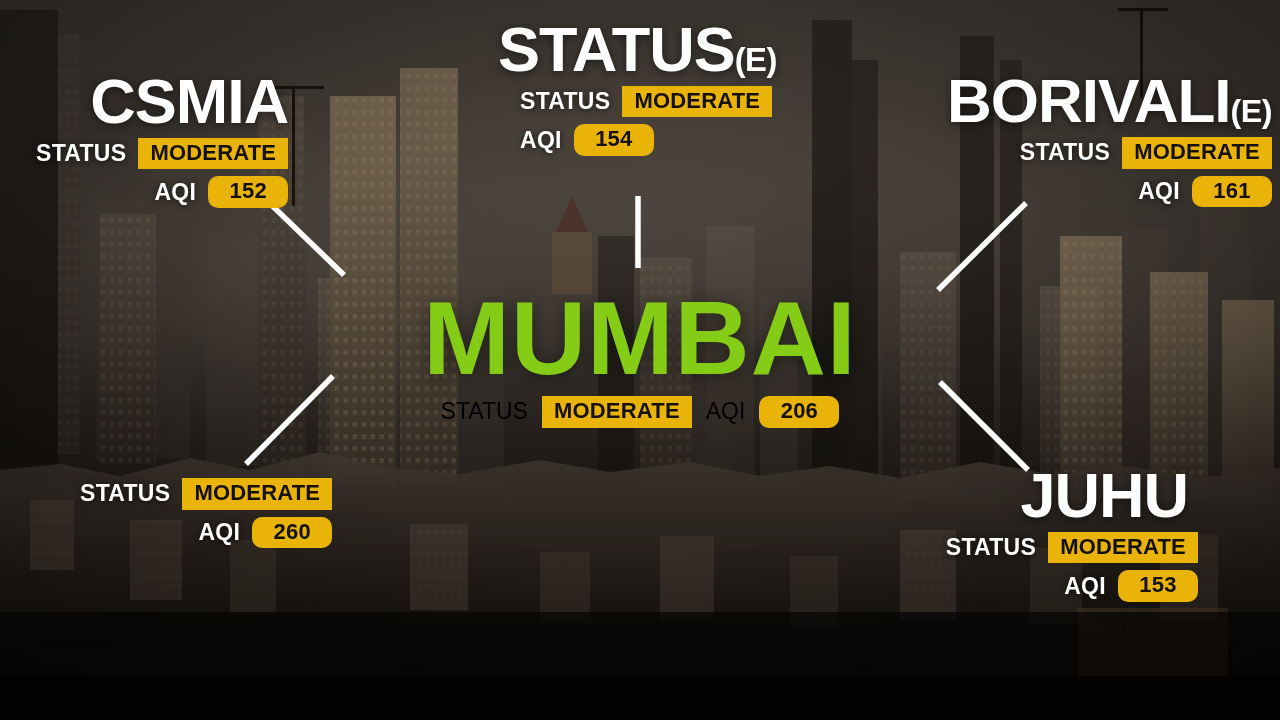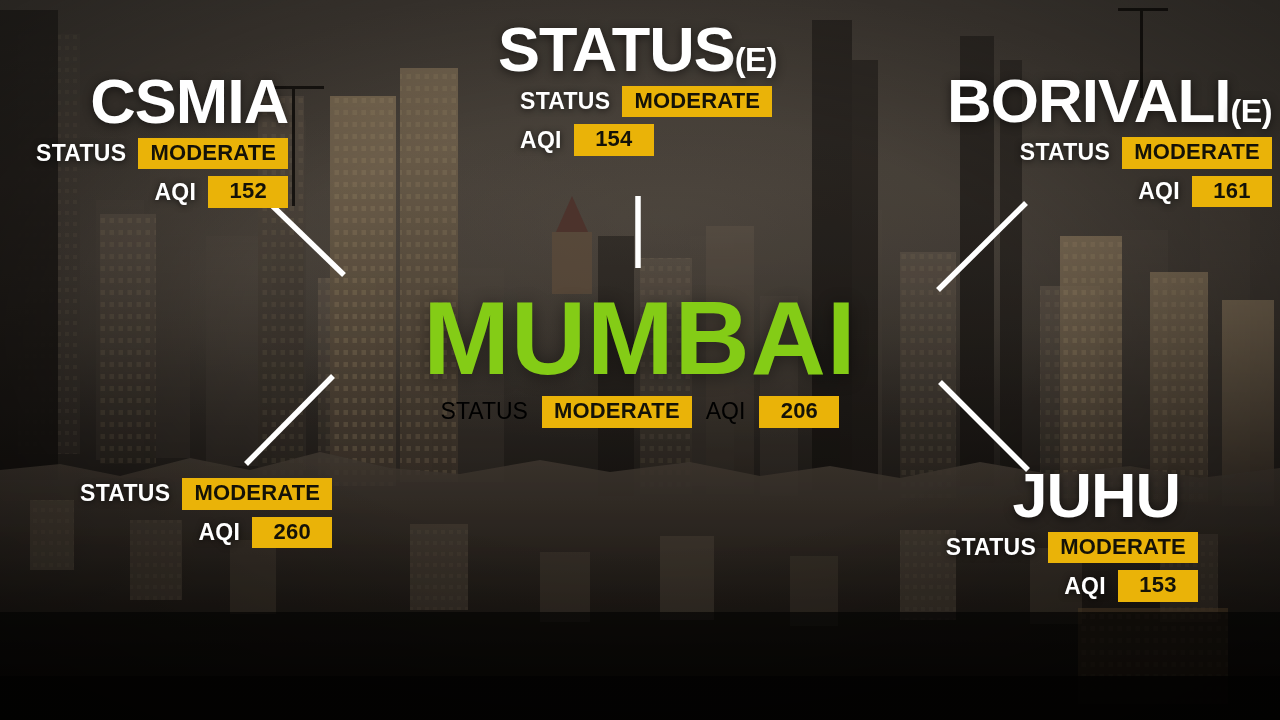--- a/index.html
+++ b/index.html
@@ -102,21 +102,21 @@
     background: #eab308;
     color: #141208;
     font-weight: bold;
     font-size: 22px;
     letter-spacing: 0.2px;
     padding: 3px 12px 4px;
     display: inline-block;
     line-height: 1.12;
     text-align: center;
   }
-  .badge.aqi { min-width: 56px; }
+  .badge.aqi { min-width: 56px; border-radius: 10px; }
 
   
   .align-right { text-align: right; }
   .align-right .row { justify-content: flex-end; }
 
   
   #mumbai-block {
     position: absolute;
     left: 0;
     top: 286px;
@@ -143,21 +143,21 @@
 
   
   #station-csmia      { left: 36px;  top: 72px;  }
   #station-csmia .st-name { font-size: 63px; margin-left: 52px; }
   #station-bandra     { left: 498px; top: 20px;  }
   #station-bandra .st-name { font-size: 63px; }
   #station-bandra .rows { margin-left: 22px; }
   #station-borivali   { right: 8px;  top: 72px;  }
   #station-colaba     { left: 80px;  top: 472px; }
   #station-juhu       { right: 82px; top: 466px; }
-  #station-juhu .st-name { font-size: 63px; margin-right: 18px; }
+  #station-juhu .st-name { font-size: 63px; margin-right: 10px; }
 </style>
 </head>
 <body>
 
 <div id="stage">
 
   <div class="bg-sky"></div>
   <div class="haze"></div>
 
   <div class="skyline">

